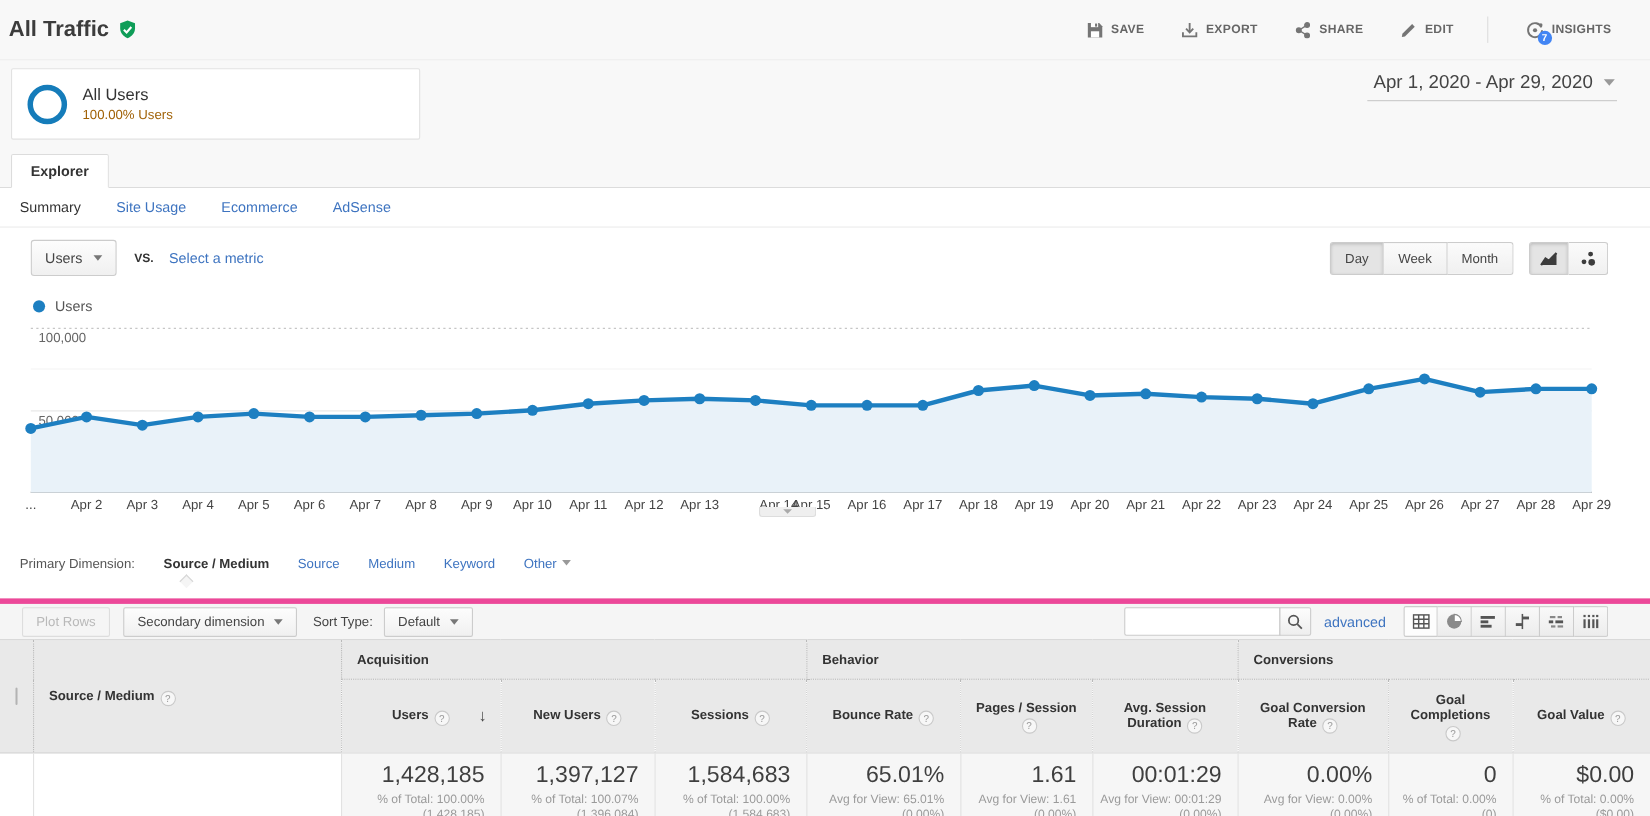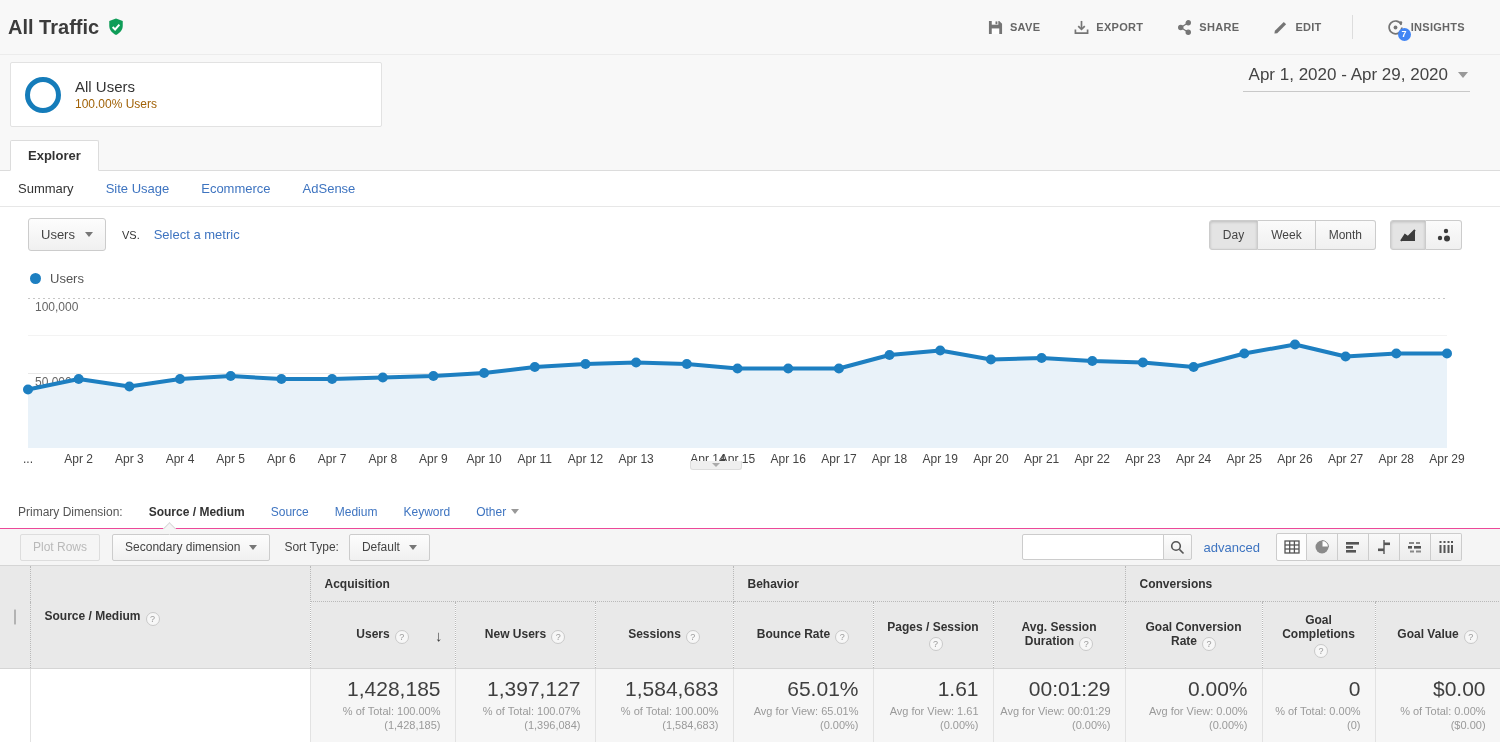--- a/index.html
+++ b/index.html
@@ -52,21 +52,21 @@
   .subnav { height:36px; background:#fff; border-bottom:1px solid #e7e7e7;
     display:flex; align-items:center; gap:32px; padding-left:18px; }
   .subnav a { font-size:13px; text-decoration:none; color:#3e74c0; cursor:pointer; }
   .subnav a.active { color:#333; cursor:default; }
 
   
   .metricbar { height:55px; background:#fff; display:flex; align-items:center; padding:0 38px 0 28px; }
   .select-btn { display:inline-flex; align-items:center; gap:10px; background:linear-gradient(#fdfdfd,#f0f0f0);
     border:1px solid #ccc; border-radius:3px; padding:8px 12px; font-size:13px; color:#444; cursor:pointer; }
   .select-btn .caret-down { border-top-color:#777; border-left-width:4px; border-right-width:4px; border-top-width:5px; }
-  .vs-label { font-size:11px; font-weight:normal; color:#333; margin:0 14px 0 16px; }
+  .vs-label { font-size:11px; font-weight:bold; color:#333; margin:0 14px 0 16px; }
   .metric-link { font-size:13px; color:#3e74c0; text-decoration:none; cursor:pointer; }
   .mb-right { margin-left:auto; display:flex; align-items:center; gap:14px; }
   .btn-group { display:inline-flex; }
   .btn-group button { height:30px; padding:0 13px; font-size:12px; color:#444; background:linear-gradient(#fbfbfb,#f0f0f0);
     border:1px solid #ccc; border-left-width:0; cursor:pointer; font-family:inherit; }
   .btn-group button:first-child { border-left-width:1px; border-radius:3px 0 0 3px; }
   .btn-group button:last-child { border-radius:0 3px 3px 0; }
   .btn-group button.active { background:#e4e4e4; box-shadow:inset 0 1px 3px rgba(0,0,0,.18); }
   .icon-btn { width:36px; display:flex; align-items:center; justify-content:center; padding:0 !important; }
 
@@ -88,22 +88,22 @@
   
   .primdim { position:relative; height:33px; background:#fff; display:flex; align-items:center; gap:26px; padding-left:18px; }
   .primdim .pd-label { font-size:12px; color:#555; }
   .primdim .pd-active { font-size:12px; font-weight:bold; color:#333; }
   .primdim a { font-size:12px; color:#3e74c0; text-decoration:none; cursor:pointer; display:inline-flex; align-items:center; gap:5px; }
   .primdim a .caret-down { border-left-width:4px; border-right-width:4px; border-top-width:5px; border-top-color:#999; }
   .pd-caret { position:absolute; left:165px; bottom:-5px; width:9px; height:9px; background:#f5f5f5;
     border-left:1px solid #d8d8d8; border-top:1px solid #d8d8d8; transform:rotate(45deg); }
 
   
-  .controls { height:37px; background:#f5f5f5; border-top:1px solid #ec4899; display:flex;
-    align-items:center; padding:0 38px 0 20px; }
+  .controls { height:37px; background:#f5f5f5; border-top:5px solid #ec4899; display:flex;
+    align-items:center; padding:0 38px 0 20px;margin-top:16px; }
   .ctl-btn { height:27px; padding:0 12px; font-size:12px; color:#444; background:linear-gradient(#fdfdfd,#f0f0f0);
     border:1px solid #ccc; border-radius:2px; cursor:pointer; display:inline-flex; align-items:center; gap:9px; font-family:inherit; }
   .ctl-btn.disabled { color:#b9b9b9; background:#f5f5f5; border-color:#ddd; cursor:default; }
   .ctl-btn .caret-down { border-left-width:4px; border-right-width:4px; border-top-width:5px; border-top-color:#777; }
   .sort-label { font-size:12px; color:#444; margin:0 10px 0 14px; }
   .ctl-right { margin-left:auto; display:flex; align-items:center; }
   .search-input { width:142px; height:26px; border:1px solid #ccc; border-radius:2px 0 0 2px; background:#fff;
     padding:0 6px; font-size:12px; font-family:inherit; }
   .search-btn { width:29px; height:26px; margin-left:-1px; background:linear-gradient(#fdfdfd,#eee);
     border:1px solid #ccc; border-radius:0 2px 2px 0; cursor:pointer; display:flex; align-items:center; justify-content:center; }

